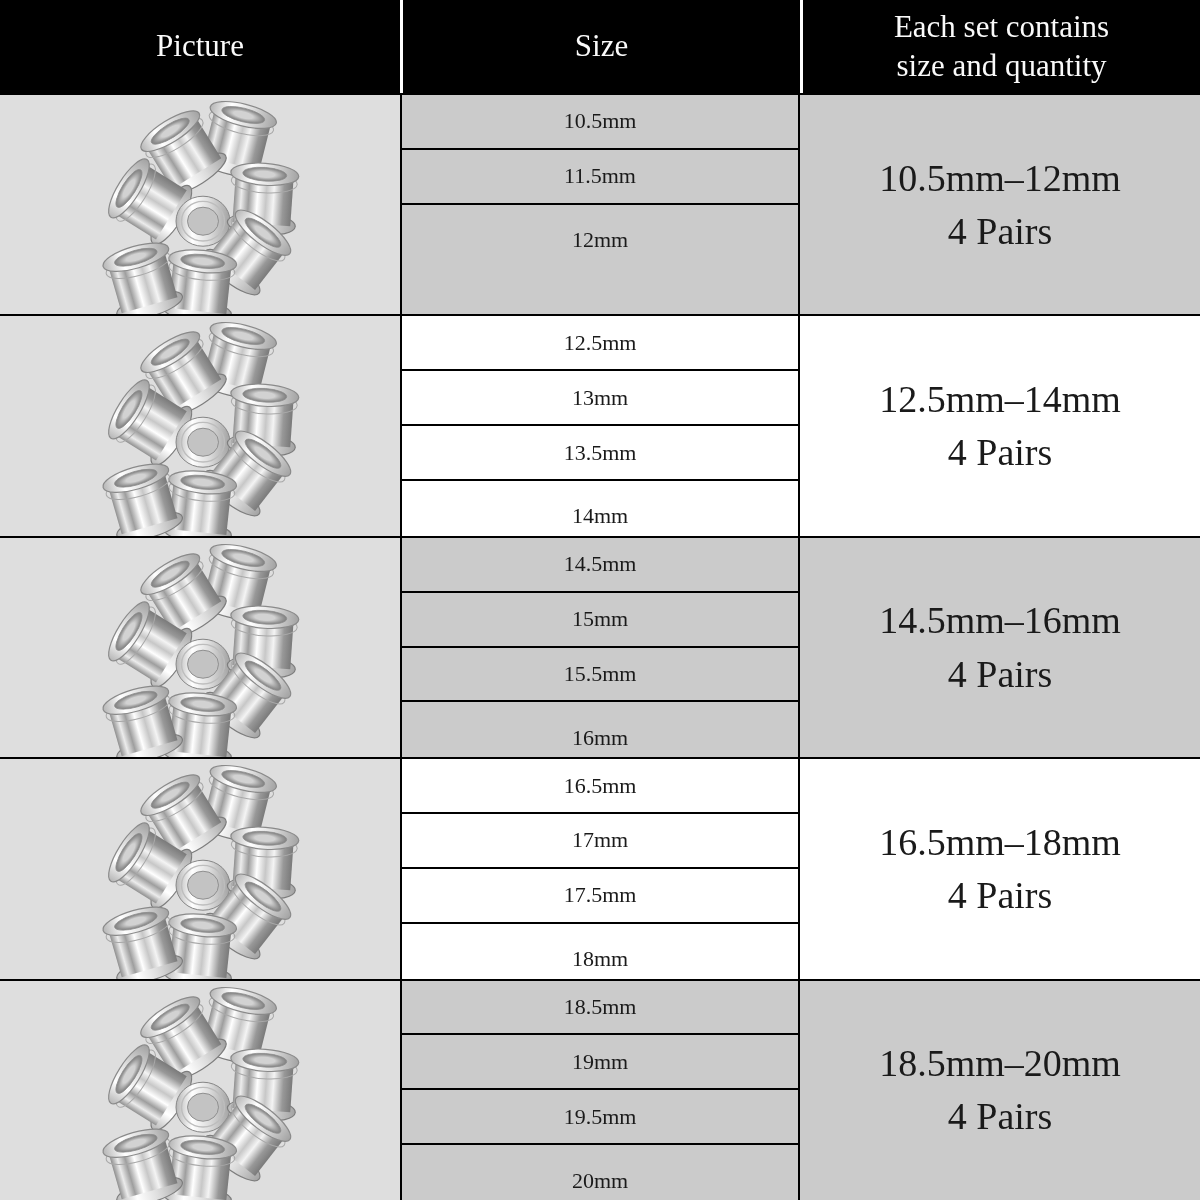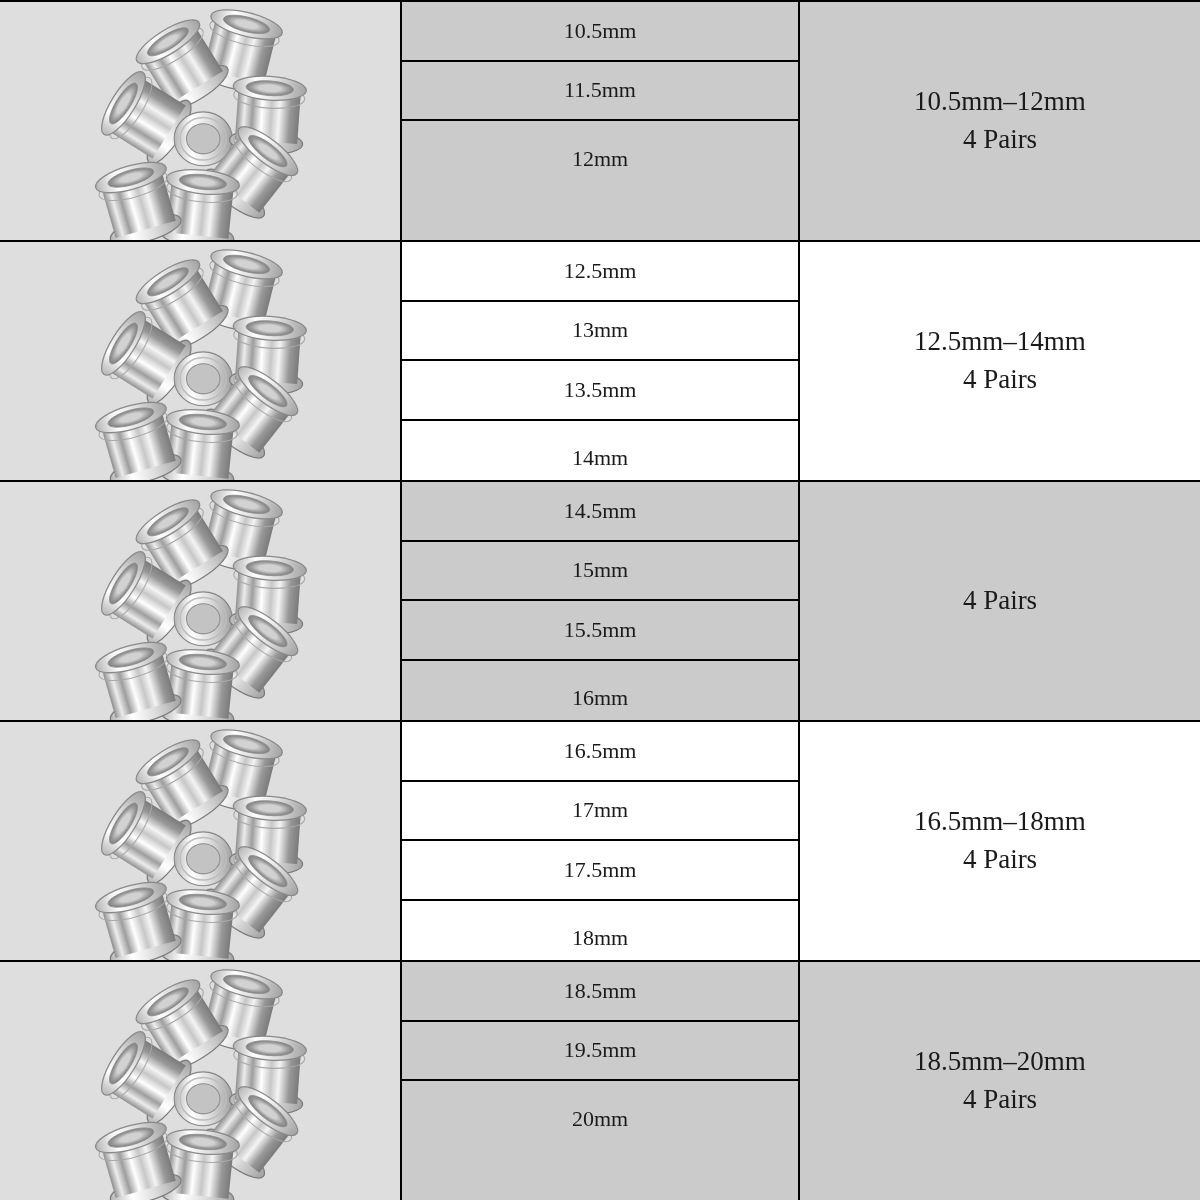--- a/index.html
+++ b/index.html
@@ -34,21 +34,21 @@
   .photo{display:block;width:100%;height:100%;}
   .photo-bg{fill:var(--photo-bg);}
 
   .sizes{display:grid;grid-template-rows:repeat(4,1fr);
          border-left:2px solid var(--border);border-right:2px solid var(--border);}
   .size-cell{display:flex;align-items:center;justify-content:center;
              font-size:22px;border-bottom:2px solid var(--border);}
   .size-cell:last-child{border-bottom:none;margin-top:16px;}
 
   .set-cell{display:flex;flex-direction:column;align-items:center;justify-content:center;
-            text-align:right;font-size:27px;line-height:1.4;}
+            text-align:right;font-size:38px;line-height:1.4;}
 
   .defs-holder{position:absolute;width:0;height:0;overflow:hidden;}
 </style>
 </head>
 <body>
 
 <svg class="defs-holder" aria-hidden="true">
   <defs>
     <linearGradient id="gBody" x1="0" y1="0" x2="1" y2="0">
       <stop offset="0" stop-color="#8f8f8f"></stop>
@@ -92,20 +92,32 @@
       <use href="#plug" transform="translate(263,106) rotate(4)"></use>
       <use href="#plug" transform="translate(247,159) rotate(38)"></use>
       <use href="#plug" transform="translate(200,193) rotate(6)"></use>
       <use href="#plug" transform="translate(143,188) rotate(-16)"></use>
     </g>
   </defs>
 </svg>
 
 <div class="canvas">
 
+  <div class="header-row">
+    <div class="hcell">
+      <span>Picture</span>
+    </div>
+    <div class="hcell">
+      <span>Size</span>
+    </div>
+    <div class="hcell">
+      <span>Each set contains</span>
+      <span>size and quantity</span>
+    </div>
+  </div>
 
   <section class="group" data-shade="gray">
     <div class="pic-cell">
       <svg class="photo" viewBox="0 0 400 221" preserveAspectRatio="xMidYMid slice" role="img">
           <use href="#plug-scene"></use>
         </svg>
     </div>
     <div class="sizes">
       <div class="size-cell">10.5mm</div>
       <div class="size-cell">11.5mm</div>
@@ -141,20 +153,21 @@
           <use href="#plug-scene"></use>
         </svg>
     </div>
     <div class="sizes">
       <div class="size-cell">14.5mm</div>
       <div class="size-cell">15mm</div>
       <div class="size-cell">15.5mm</div>
       <div class="size-cell">16mm</div>
     </div>
     <div class="set-cell">
+      <div>14.5mm–16mm</div>
       <div>4 Pairs</div>
     </div>
   </section>
 
   <section class="group" data-shade="white">
     <div class="pic-cell">
       <svg class="photo" viewBox="0 0 400 221" preserveAspectRatio="xMidYMid slice" role="img">
           <use href="#plug-scene"></use>
         </svg>
     </div>
@@ -171,20 +184,21 @@
   </section>
 
   <section class="group" data-shade="gray">
     <div class="pic-cell">
       <svg class="photo" viewBox="0 0 400 221" preserveAspectRatio="xMidYMid slice" role="img">
           <use href="#plug-scene"></use>
         </svg>
     </div>
     <div class="sizes">
       <div class="size-cell">18.5mm</div>
+      <div class="size-cell">19mm</div>
       <div class="size-cell">19.5mm</div>
       <div class="size-cell">20mm</div>
     </div>
     <div class="set-cell">
       <div>18.5mm–20mm</div>
       <div>4 Pairs</div>
     </div>
   </section>
 
 </div>

